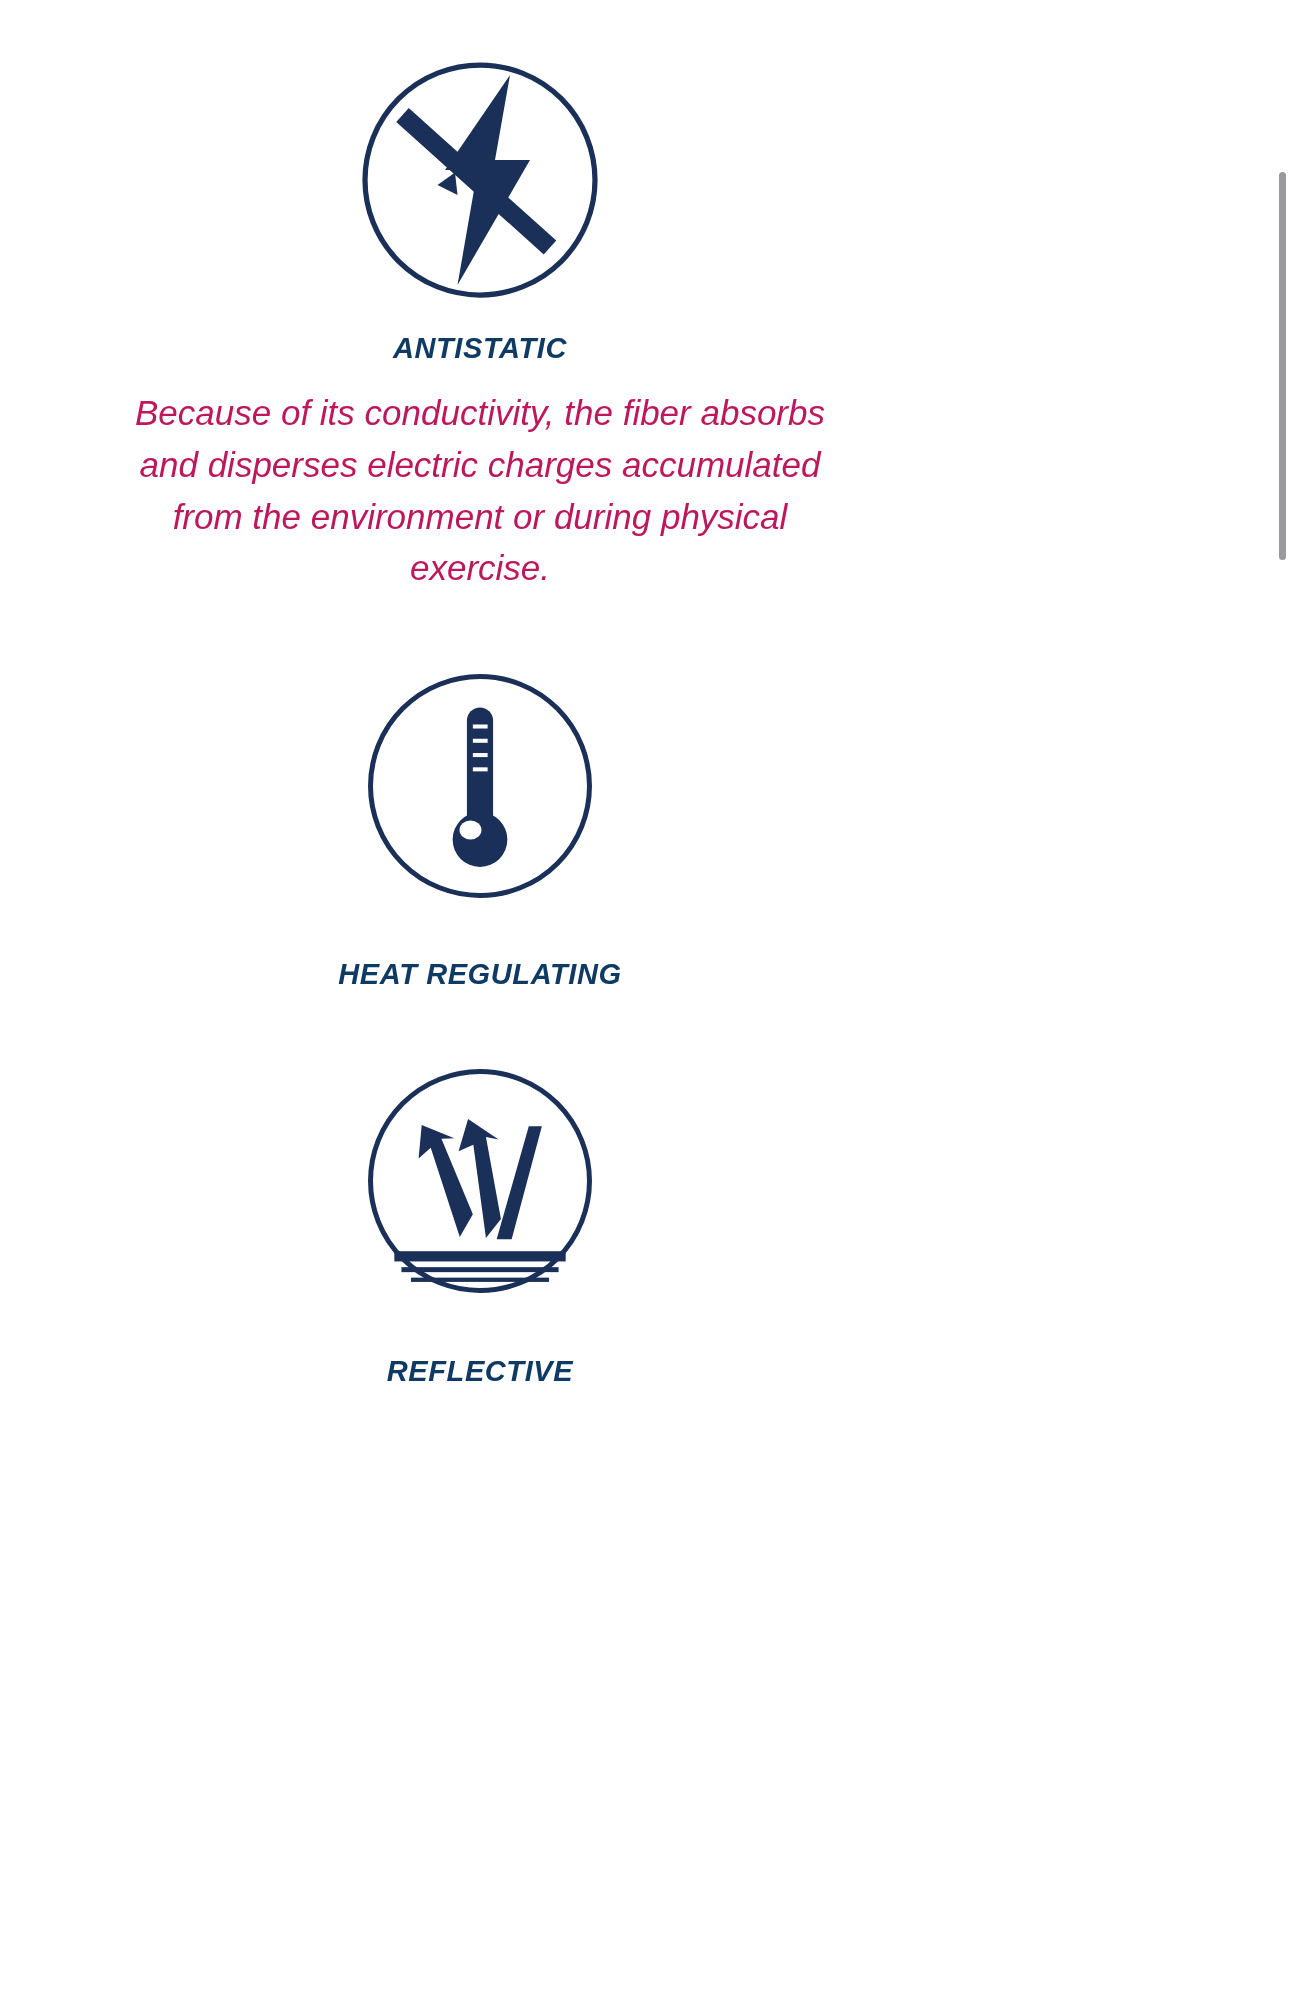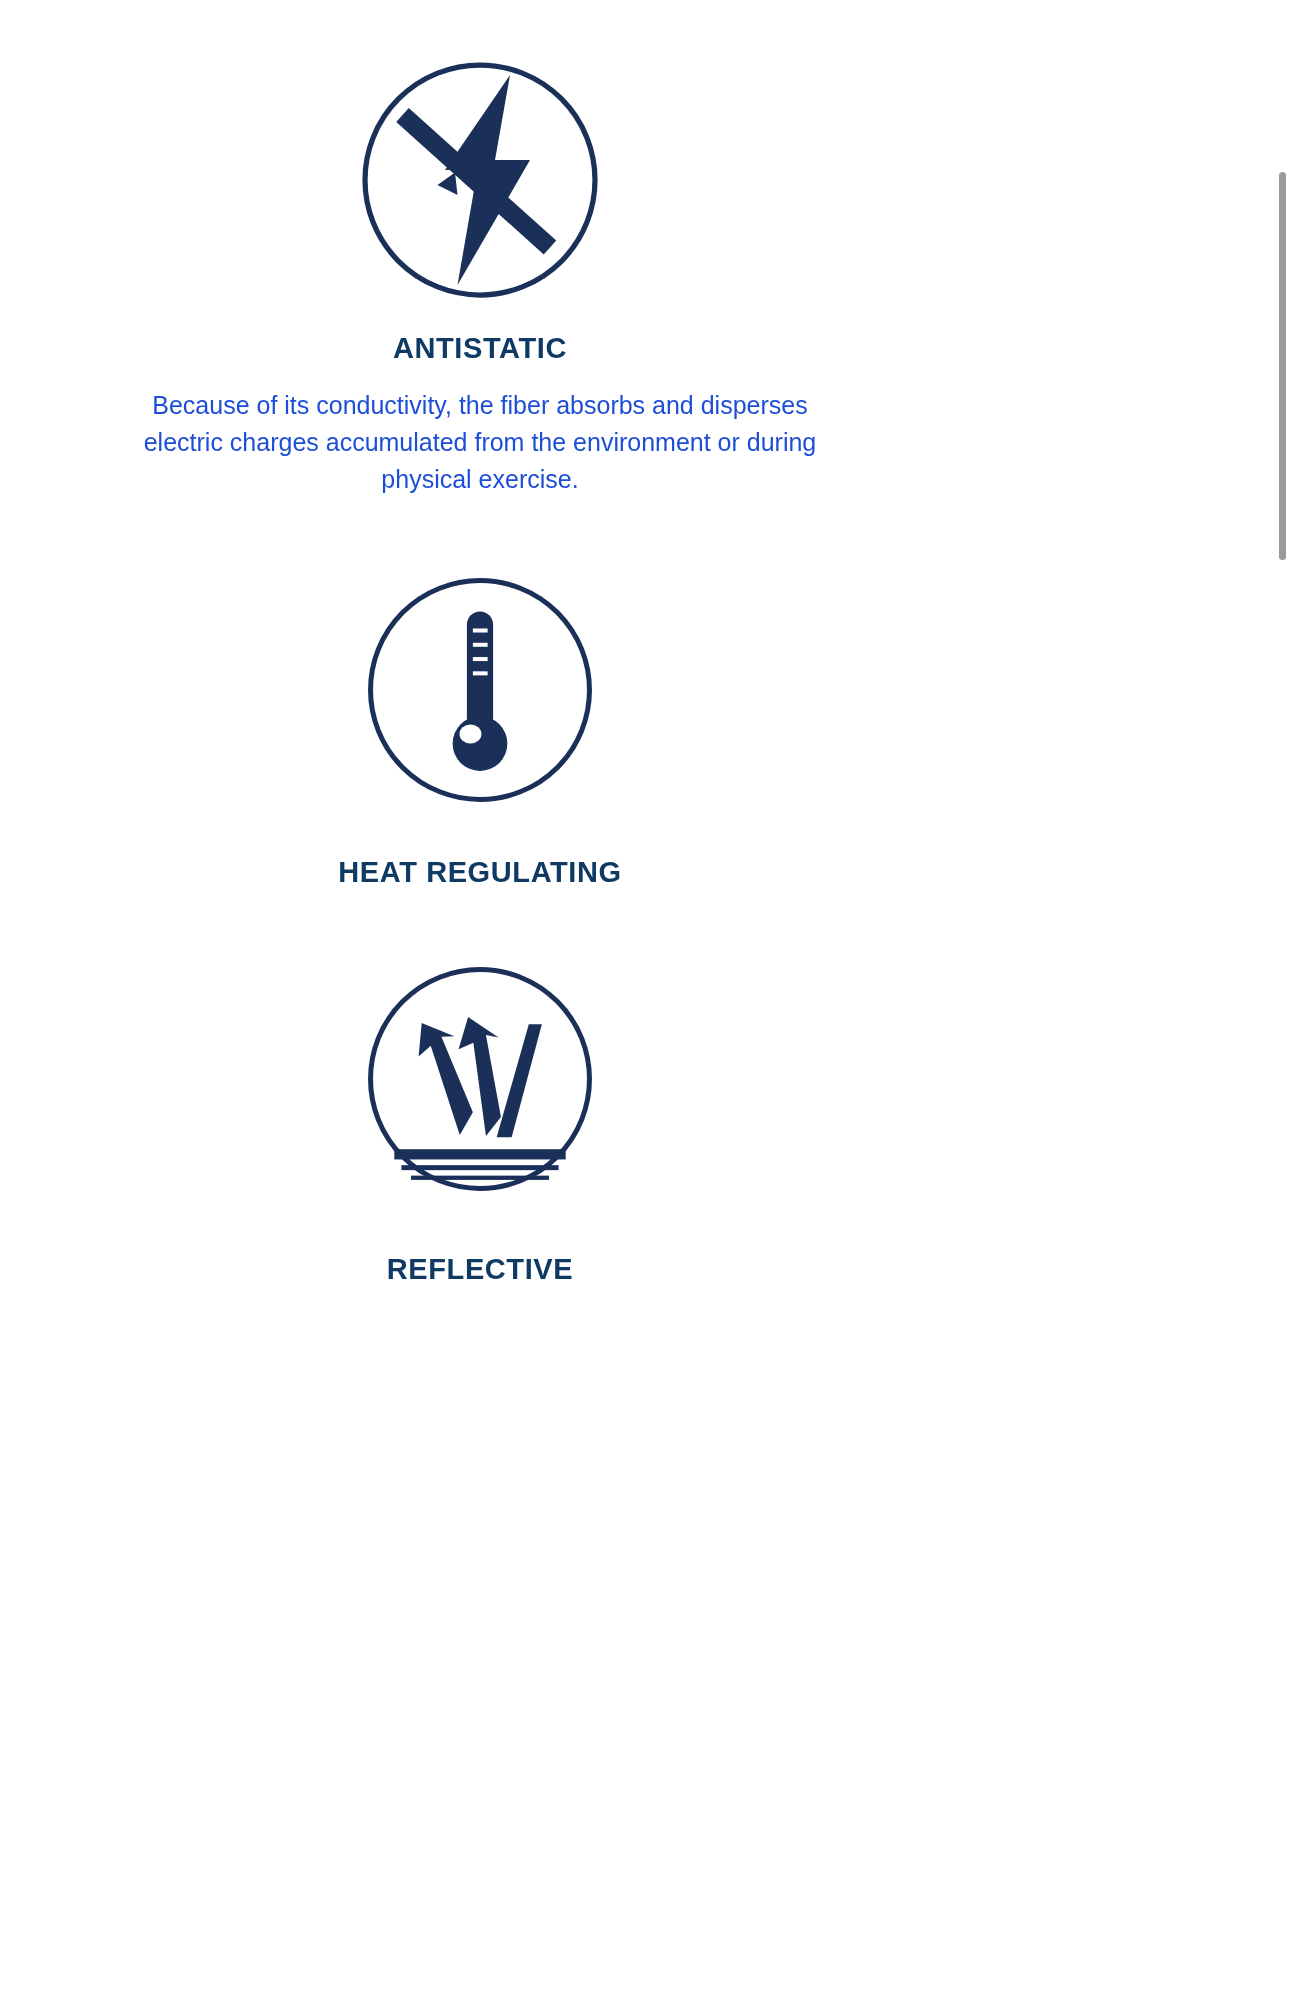--- a/index.html
+++ b/index.html
@@ -10,20 +10,21 @@
     background: #ffffff;
     font-family: "Liberation Sans", sans-serif;
   }
 
   .page {
     position: relative;
     width: 1290px;
     height: 1768px;
     background: #ffffff;
     overflow: hidden;
+    font-style: italic;
   }
 
   .feature-list {
     display: flex;
     flex-direction: column;
     align-items: center;
     width: 960px;
     padding-top: 30px;
   }
 
@@ -47,35 +48,35 @@
   .feature-title {
     font-size: 29px;
     font-weight: bold;
     letter-spacing: 0.6px;
     color: #0f3a63;
     text-align: center;
     margin-top: 4px;
   }
 
   .feature-desc {
-    font-size: 25px;
+    font-size: 35px;
     line-height: 1.48;
-    color: #1d4ed8;
+    color: #be185d;
     text-align: center;
     max-width: 700px;
     margin-top: 22px;
     font-weight: 400;
   }
 
   
   .card-antistatic .icon-wrap { height: 300px; }
   .card-antistatic .feature-title { margin-top: 2px; }
 
   .card-heat .icon-wrap { margin-top: 42px; height: 300px; }
-  .card-heat .feature-title { margin-top: 16px; }
+  .card-heat .feature-title { margin-top: 22px; }
   .card-heat .feature-desc { max-width: 760px; }
 
   .card-reflective .icon-wrap { margin-top: 40px; height: 300px; }
   .card-reflective .feature-title { margin-top: 24px; }
   .card-reflective .feature-desc { max-width: 700px; }
 
   
   .scrollbar-track {
     position: absolute;
     top: 0;

